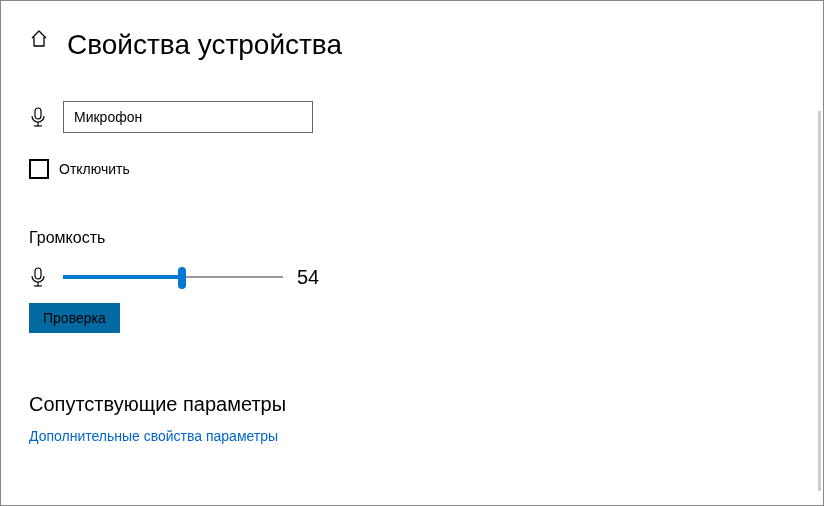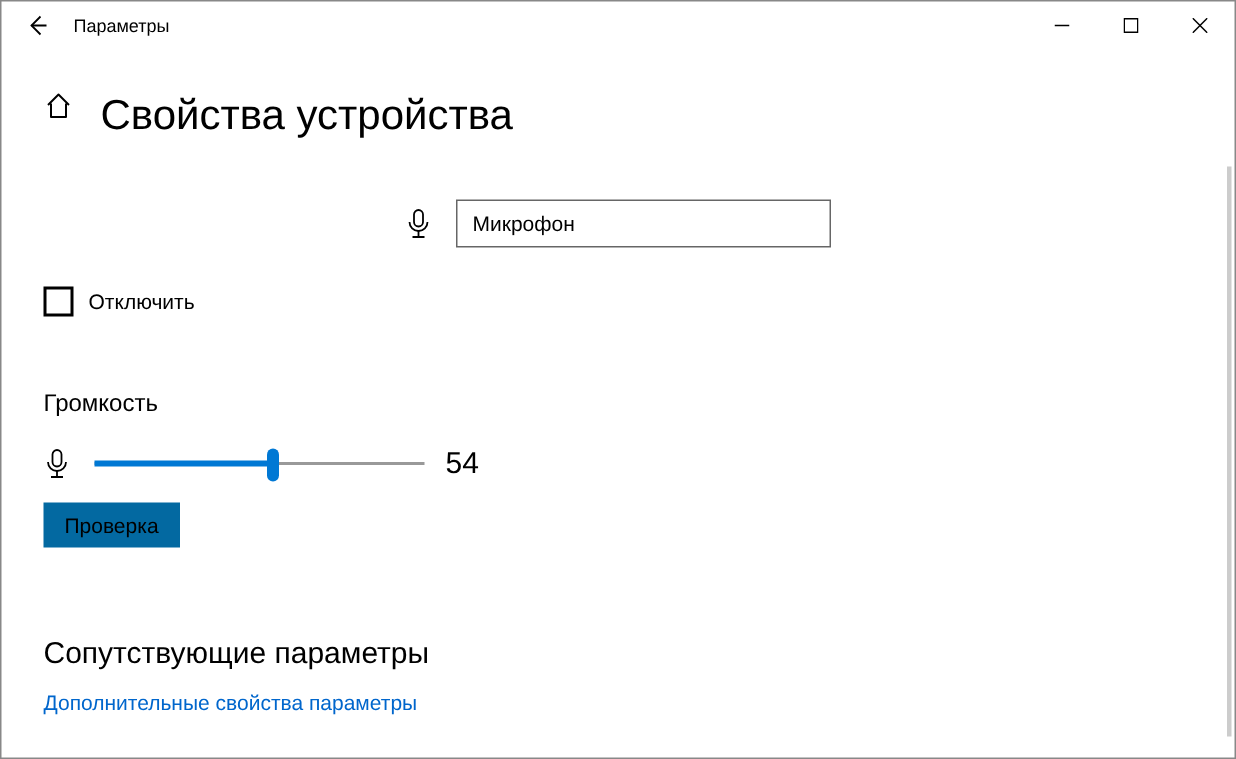--- a/index.html
+++ b/index.html
@@ -7,21 +7,21 @@
   .window { position: relative; width: 824px; height: 506px; border: 1px solid #888; }
   .titlebar { height: 32px; display: flex; align-items: center; padding-left: 8px; }
   .back-btn { width: 32px; height: 32px; display: flex; align-items: center; justify-content: center; }
   .title { font-size: 12px; margin-left: 8px; }
   .win-controls { position: absolute; right: 0; top: 0; display: flex; }
   .win-btn { width: 46px; height: 32px; display: flex; align-items: center; justify-content: center; }
   .content { padding: 10px 28px 0 28px; }
   .header-row { display: flex; align-items: flex-start; gap: 18px; margin-top: 18px; }
   .home-icon { width: 20px; height: 20px; }
   .page-title { font-size: 28px; font-weight: 400; }
-  .device-row { display: flex; align-items: center; gap: 14px; margin-top: 40px; justify-content: center; }
+  .device-row { display: flex; align-items: center; gap: 14px; margin-top: 40px; }
   .mic-icon { width: 20px; height: 20px; flex-shrink: 0; }
   .device-input { width: 250px; height: 32px; border: 1px solid #666; padding: 0 10px; font-size: 14px; font-family: inherit; }
   .rename-btn { height: 32px; padding: 0 18px; background: #ccc; border: none; font-size: 14px; font-family: inherit; }
   .checkbox-row { display: flex; align-items: center; gap: 10px; margin-top: 26px; }
   .checkbox { width: 20px; height: 20px; border: 2px solid #000; }
   .checkbox-label { font-size: 14px; }
   .section-title { font-size: 16px; font-weight: 400; margin-top: 50px; }
   .volume-row { display: flex; align-items: center; gap: 14px; margin-top: 18px; }
   .slider-area { position: relative; width: 220px; height: 24px; }
   .track-bg { position: absolute; top: 11px; left: 0; right: 0; height: 2px; background: #999; }
@@ -31,47 +31,20 @@
   .test-btn { margin-top: 14px; height: 30px; padding: 0 14px; background: #0369a1; border: none; font-size: 14px; font-family: inherit; }
   .related-title { font-size: 20px; font-weight: 400; margin-top: 60px; }
   .related-link { display: inline-block; margin-top: 12px; font-size: 14px; color: #0066cc; text-decoration: none; }
   .scrollbar { position: absolute; right: 2px; top: 110px; width: 3px; height: 380px; background: #ccc; }
   svg { display: block; }
 </style>
 </head>
 <body>
 
 <div class="window">
-  <div class="titlebar">
-    <div class="back-btn">
-      <svg width="16" height="16" viewBox="0 0 16 16">
-          <path d="M10 2 L4 8 L10 14" stroke="#000" stroke-width="1.2" fill="none"></path>
-          <line x1="4" y1="8" x2="14" y2="8" stroke="#000" stroke-width="1.2"></line>
-        </svg>
-    </div>
-    <div class="title">Параметры</div>
-    <div class="win-controls">
-      <div class="win-btn">
-        <svg width="10" height="10">
-            <line x1="0" y1="5" x2="10" y2="5" stroke="#000" stroke-width="1"></line>
-          </svg>
-      </div>
-      <div class="win-btn">
-        <svg width="10" height="10">
-            <rect x="0.5" y="0.5" width="9" height="9" stroke="#000" stroke-width="1" fill="none"></rect>
-          </svg>
-      </div>
-      <div class="win-btn">
-        <svg width="10" height="10">
-            <line x1="0" y1="0" x2="10" y2="10" stroke="#000" stroke-width="1"></line>
-            <line x1="10" y1="0" x2="0" y2="10" stroke="#000" stroke-width="1"></line>
-          </svg>
-      </div>
-    </div>
-  </div>
 
   <div class="content">
     <div class="header-row">
       <div class="home-icon">
         <svg width="20" height="20" viewBox="0 0 20 20">
             <path d="M3 9 L10 2 L17 9 M5 8 V17 H15 V8" stroke="#000" stroke-width="1.3" fill="none" stroke-linejoin="round"></path>
           </svg>
       </div>
       <h1 class="page-title">Свойства устройства</h1>
     </div>

